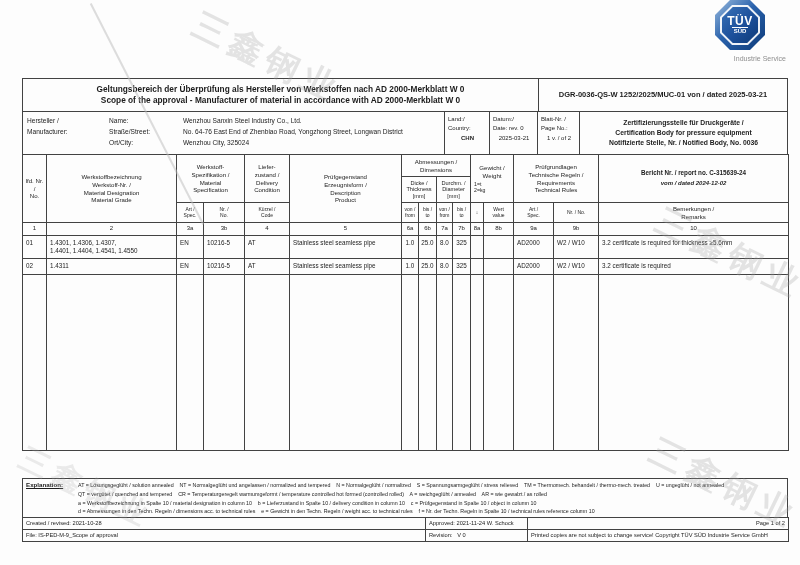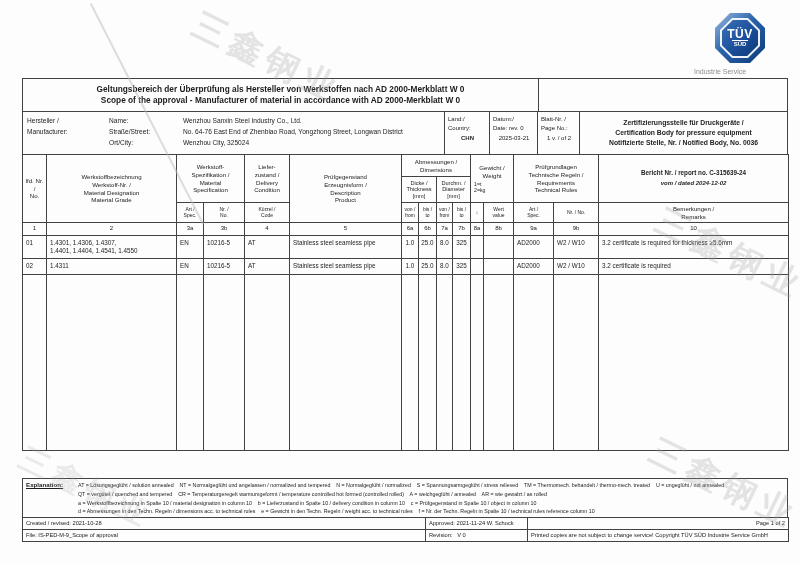--- a/index.html
+++ b/index.html
@@ -5,21 +5,21 @@
   html,body{margin:0;padding:0;}
   body{
     width:800px;height:565px;background:#fdfdfd;position:relative;overflow:hidden;
     font-family:"Liberation Sans",sans-serif;color:#1c1c1c;
   }
   .page{position:absolute;inset:0;overflow:hidden;}
   .block{position:absolute;border:1px solid #424242;box-sizing:border-box;background:transparent;}
   .pre{white-space:pre-line;}
 
   
-  .logo{position:absolute;left:694px;top:13px;width:92px;text-align:left;}
+  .logo{position:absolute;left:694px;top:0;width:92px;text-align:right;}
   .octa-outer{width:50px;height:50px;margin:0 auto;position:relative;
     clip-path:polygon(30% 0,70% 0,100% 30%,100% 70%,70% 100%,30% 100%,0 70%,0 30%);
     background:linear-gradient(135deg,#9bbcdf 0%,#2a62ac 45%,#0c3a78 100%);}
   .octa-white{position:absolute;inset:5px;
     clip-path:polygon(30% 0,70% 0,100% 30%,100% 70%,70% 100%,30% 100%,0 70%,0 30%);
     background:rgba(255,255,255,0.92);}
   .octa-inner{position:absolute;inset:7px;
     clip-path:polygon(30% 0,70% 0,100% 30%,100% 70%,70% 100%,30% 100%,0 70%,0 30%);
     background:linear-gradient(135deg,#3a72b8 0%,#1c4f9a 55%,#0c3a78 100%);
     display:flex;flex-direction:column;align-items:center;justify-content:center;}
@@ -98,20 +98,21 @@
     </div>
     <div class="logo-caption">Industrie Service</div>
   </div>
 
   <div class="block title-row">
     <div class="title-main">
       <div>Geltungsbereich der Überprüfung als Hersteller von Werkstoffen nach AD 2000-Merkblatt W 0</div>
       <div>Scope of the approval - Manufacturer of material in accordance with AD 2000-Merkblatt W 0</div>
     </div>
     <div class="title-annex">
+      <div>DGR-0036-QS-W 1252/2025/MUC-01 von / dated 2025-03-21</div>
     </div>
   </div>
 
   <div class="block mfr-row">
     <div class="cell-mfr">
       <div class="mfr-grid">
         <div class="mfr-label pre">Hersteller /
 Manufacturer:</div>
         <div>Name:</div>
         <div>Wenzhou Sanxin Steel Industry Co., Ltd.</div>

